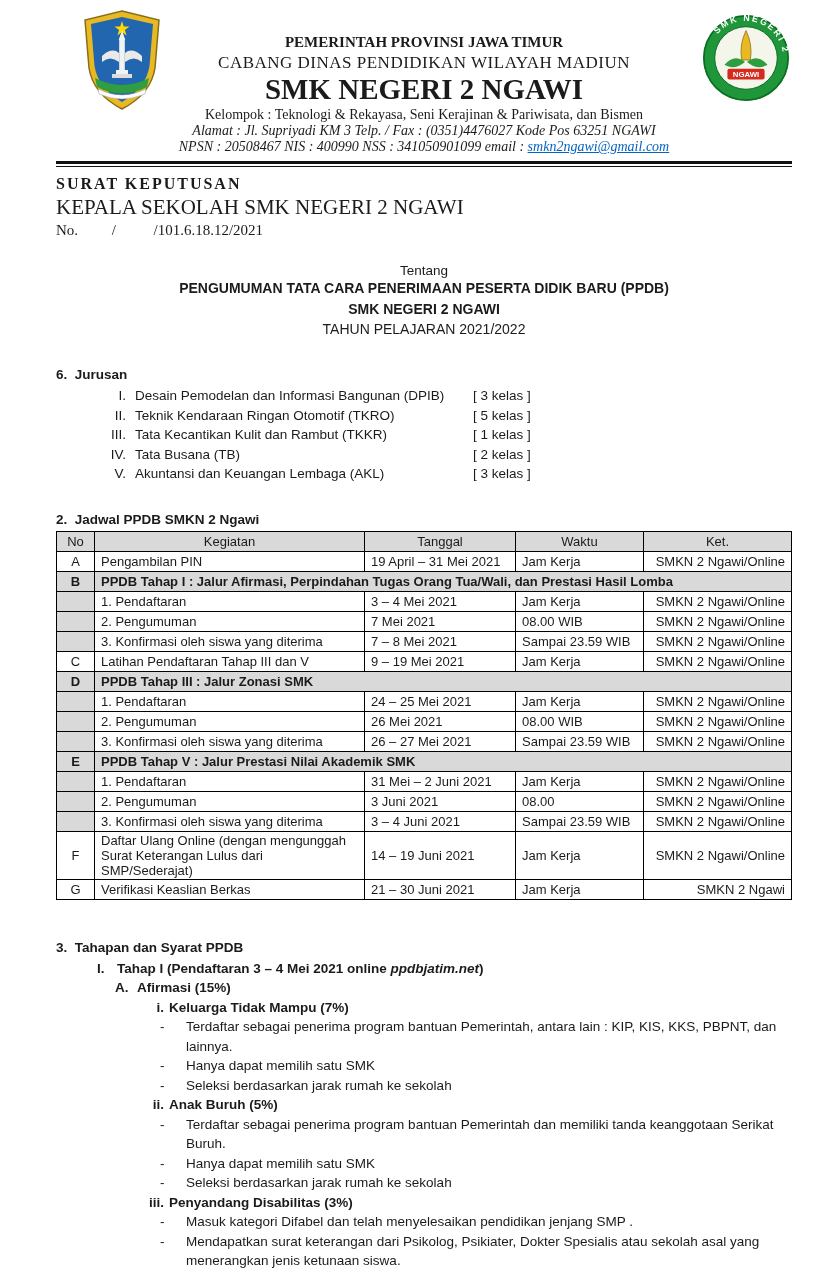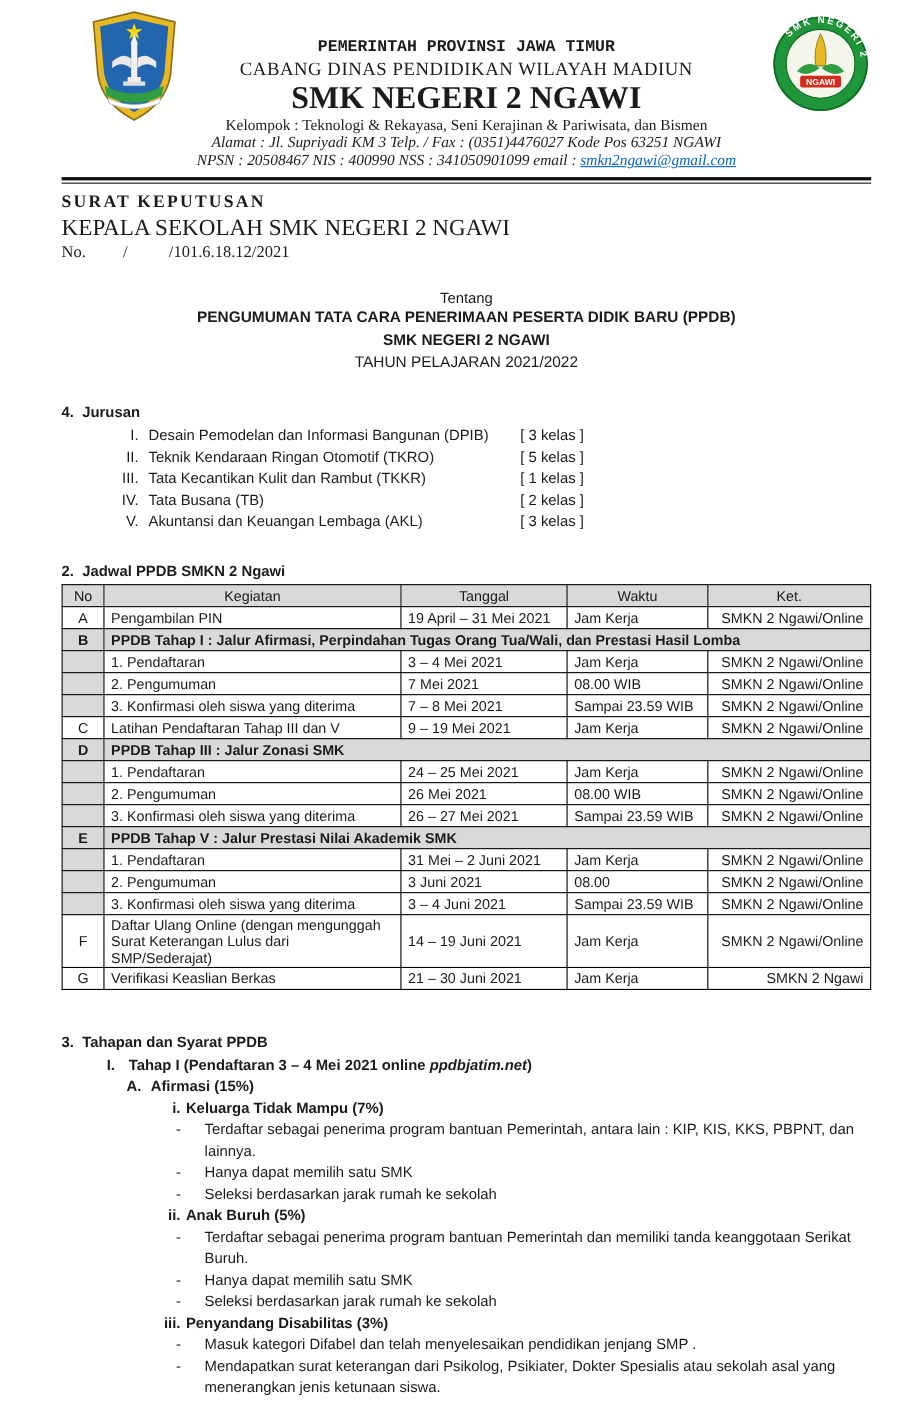--- a/index.html
+++ b/index.html
@@ -5,21 +5,21 @@
   * { margin:0; padding:0; box-sizing:border-box; }
   html,body { background:#ffffff; }
   body { width:836px; font-family:"Liberation Sans", sans-serif; color:#1b1b1b; }
   .page { width:836px; min-height:1280px; background:#fff; padding:0 44px 30px 56px; position:relative; }
 
   
   .letterhead { position:relative; padding-top:34px; text-align:center; min-height:136px; }
   .logo-left  { position:absolute; left:26px; top:10px; width:80px; height:100px; }
   .logo-right { position:absolute; right:2px; top:14px; width:88px; height:88px; }
   .lh-text { font-family:"Liberation Serif", serif; }
-  .lh-gov    { font-family:Liberation Mono, monospace; font-weight:bold; font-size:15px; margin-bottom:2px; }
+  .lh-gov    { font-family:Liberation Serif, serif; font-weight:bold; font-size:15px; margin-bottom:2px; }
   .lh-branch { font-size:17px; letter-spacing:.5px; }
   .lh-school { font-size:29px; font-weight:bold; line-height:1.15; }
   .lh-groups { font-size:14px; margin-top:1px; }
   .lh-address{ font-size:14px; font-weight:normal; font-style:italic; }
   .lh-npsn   { font-size:14px; font-style:italic; }
   .email { color:#0563c1; text-decoration:underline; }
 
   .double-rule { margin-top:6px; border-top:3px solid #111; border-bottom:1px solid #111; height:6px; }
 
   
@@ -126,21 +126,21 @@
   </div>
 
   <div class="subject">
     <div>Tentang</div>
     <div class="s-bold">PENGUMUMAN TATA CARA PENERIMAAN PESERTA DIDIK BARU (PPDB)</div>
     <div class="s-bold">SMK NEGERI 2 NGAWI</div>
     <div class="s-plain">TAHUN PELAJARAN 2021/2022</div>
   </div>
 
   <section class="sec">
-    <div class="sec-heading">4.  Jurusan</div>
+    <div class="sec-heading">6.  Jurusan</div>
     <div class="majors-list" id="majors-list">
         <div class="major-row">
           <span class="m-num">I.</span>
           <span class="m-name">Desain Pemodelan dan Informasi Bangunan (DPIB)</span>
           <span class="m-classes">[ 3 kelas ]</span>
         </div>
         <div class="major-row">
           <span class="m-num">II.</span>
           <span class="m-name">Teknik Kendaraan Ringan Otomotif (TKRO)</span>
           <span class="m-classes">[ 5 kelas ]</span>

